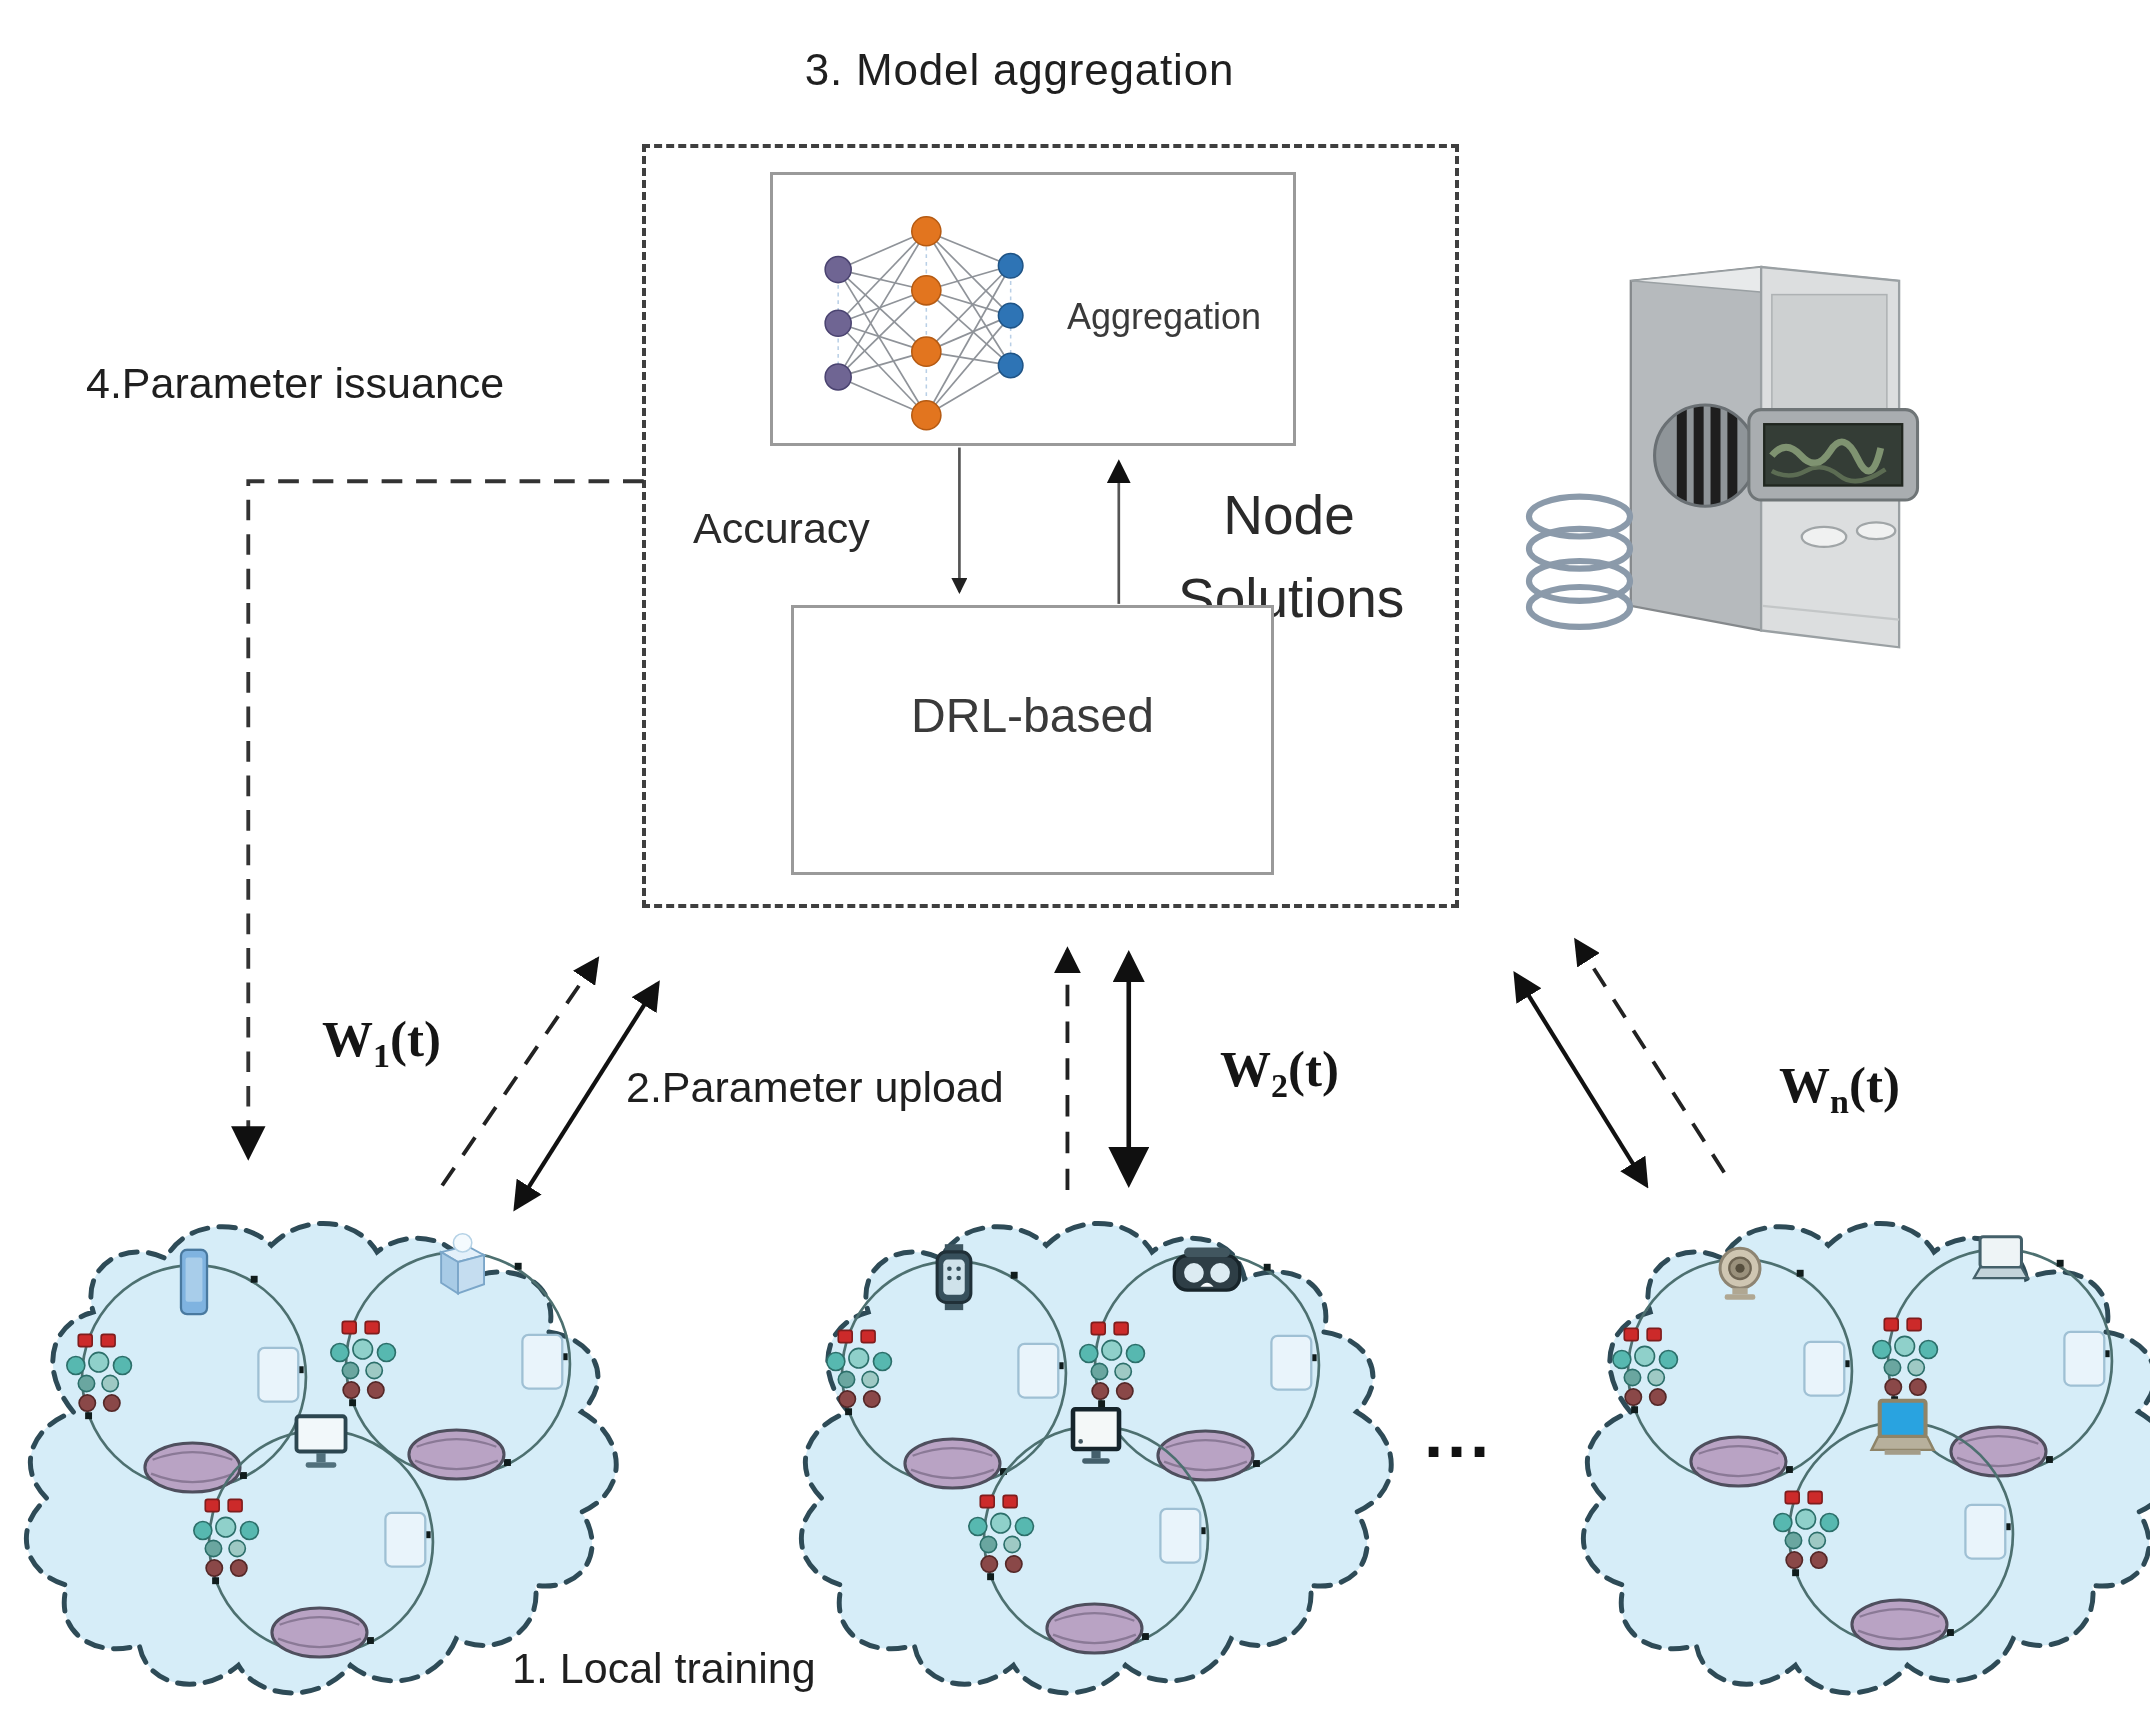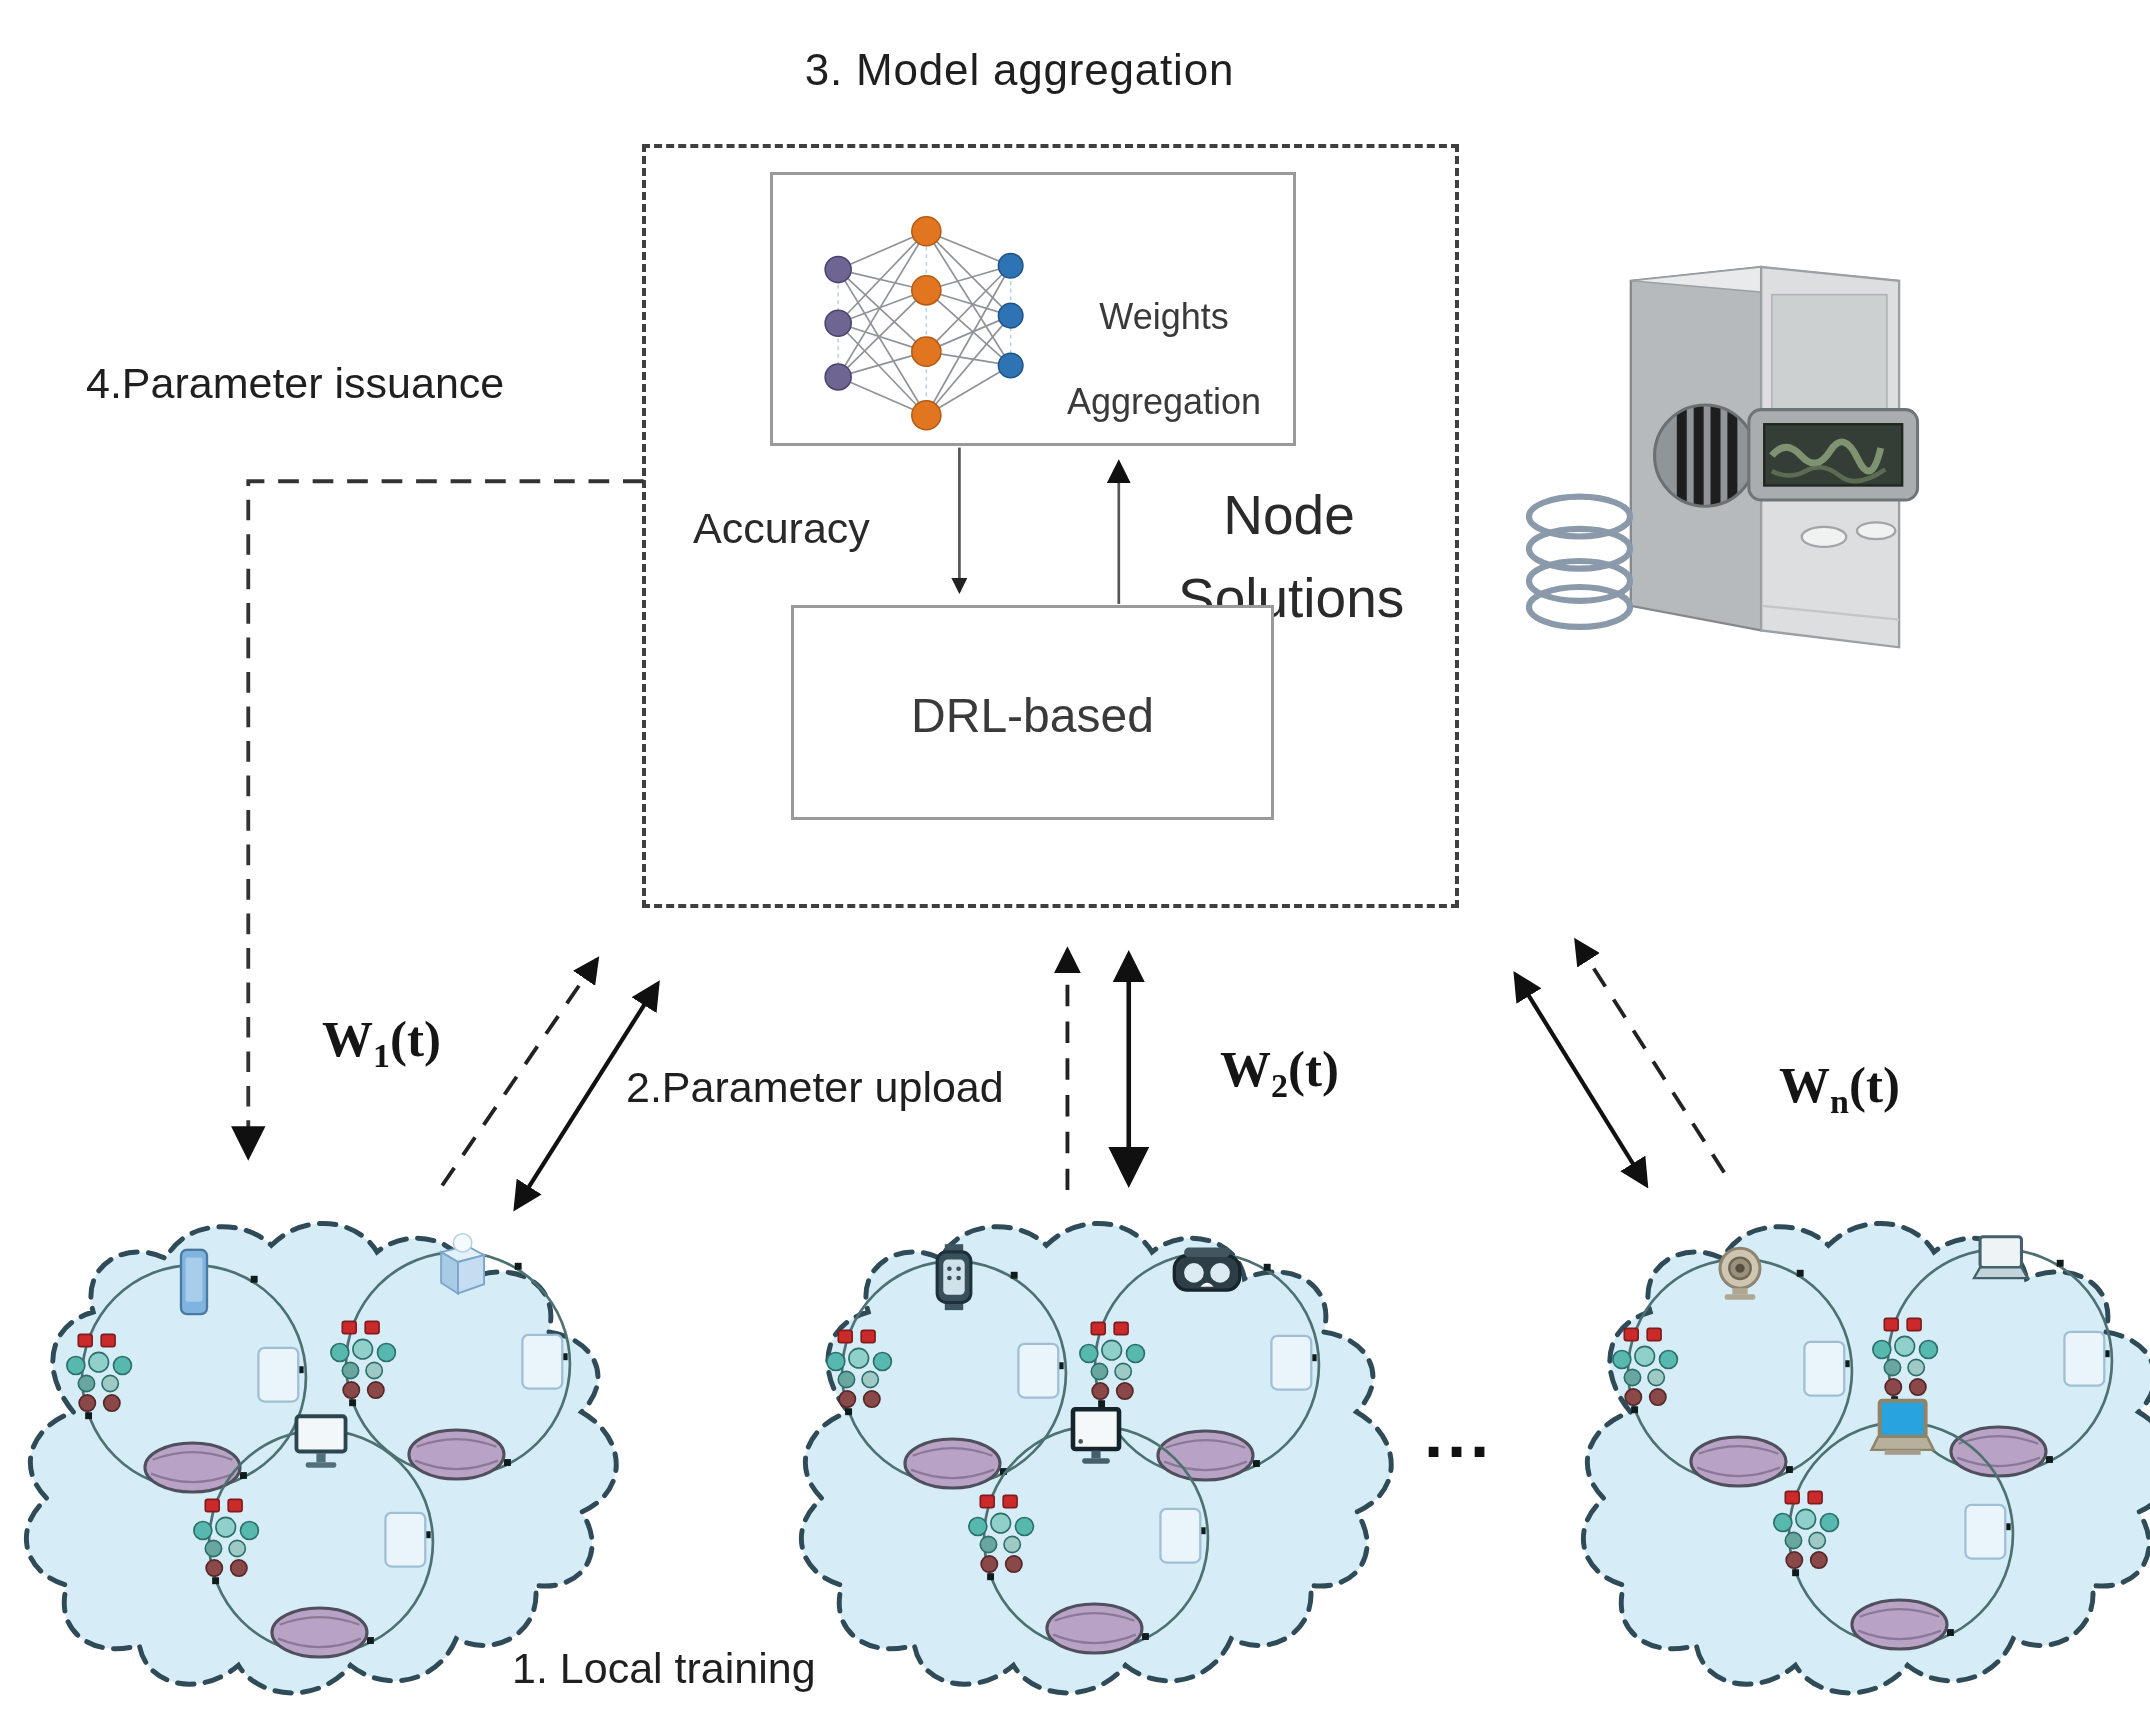--- a/index.html
+++ b/index.html
@@ -14,21 +14,21 @@
   .wl{position:absolute;font-family:"Liberation Serif",serif;font-weight:bold;font-size:51px;color:#151515;white-space:nowrap;}
   .wl sub{font-size:34px;line-height:0;}
   .dashedbox{
     position:absolute;left:642px;top:144px;width:817px;height:764px;
     border:4.6px dashed #3f3f3f;box-sizing:border-box;background:transparent;
   }
   .panel{
     position:absolute;background:#ffffff;border:3.1px solid #9a9a9a;box-sizing:border-box;
   }
   .weightsbox{left:770px;top:172px;width:526px;height:274px;}
-  .drlbox{left:791px;top:605px;width:483px;height:215px;}
+  .drlbox{left:791px;top:605px;width:483px;height:270px;}
   .drltext{
     position:absolute;left:0;right:0;top:70px;text-align:center;
     font-size:48px;line-height:1.6;color:#3a3a3a;
   }
   .wagg{
     position:absolute;left:276px;top:100px;width:230px;text-align:center;
     font-size:36px;line-height:2.35;color:#3a3a3a;
   }
   .accuracy{left:693px;top:504px;font-size:43px;color:#2a2a2a;}
   .nodesol{
@@ -310,21 +310,20 @@
       <circle cx="170" cy="55" r="19" fill="#e2751f" stroke="#b55a12" stroke-width="2"></circle>
       <circle cx="170" cy="132" r="19" fill="#e2751f" stroke="#b55a12" stroke-width="2"></circle>
       <circle cx="170" cy="212" r="19" fill="#e2751f" stroke="#b55a12" stroke-width="2"></circle>
       <circle cx="170" cy="295" r="19" fill="#e2751f" stroke="#b55a12" stroke-width="2"></circle>
       <circle cx="280" cy="100" r="16" fill="#2e74b5" stroke="#1f5486" stroke-width="2"></circle>
       <circle cx="280" cy="165" r="16" fill="#2e74b5" stroke="#1f5486" stroke-width="2"></circle>
       <circle cx="280" cy="230" r="16" fill="#2e74b5" stroke="#1f5486" stroke-width="2"></circle>
     </g>
   </svg>
   <div class="wagg">
-    <div>Weights</div>
     <div>Aggregation</div>
   </div>
 </div>
 
 <div class="panel drlbox zhigh">
   <div class="drltext">
     <div>DRL-based</div>
   </div>
 </div>
 

